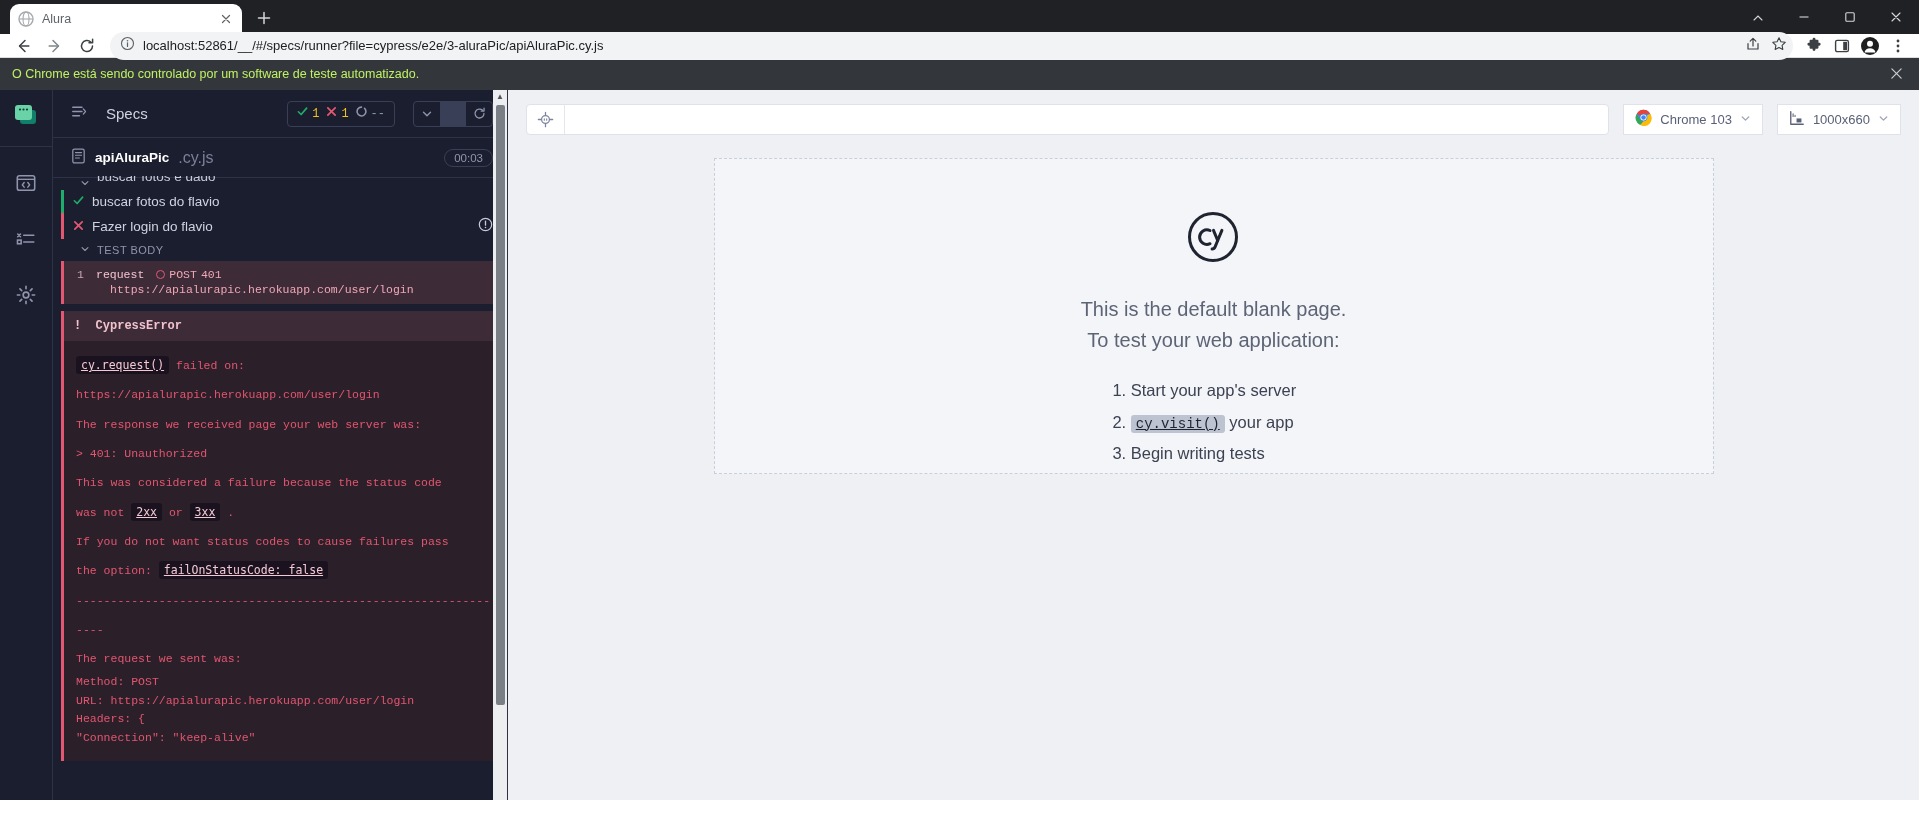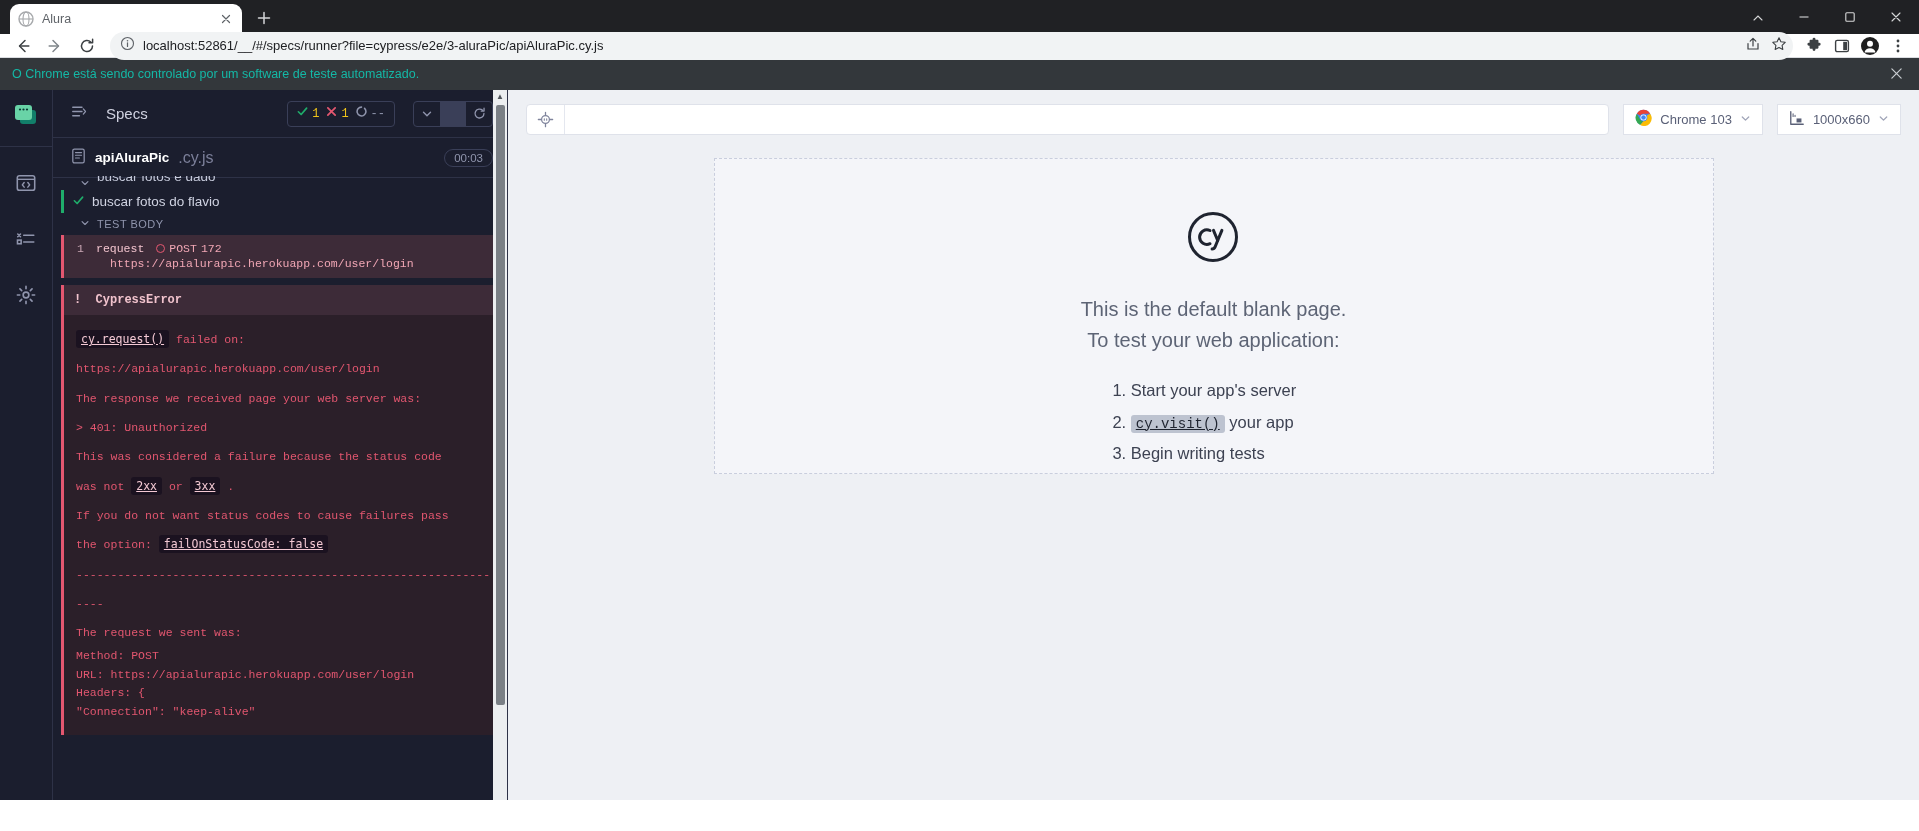--- a/index.html
+++ b/index.html
@@ -50,21 +50,21 @@
   .omnibox {
     flex: 1; height: 28px; background: #f1f3f4; border-radius: 14px;
     display: flex; align-items: center; padding: 0 10px; gap: 8px;
     margin: 0 6px; position: relative;
   }
   .omnibox-url { font-size: 13px; color: #202124; white-space: nowrap; overflow: hidden; }
   .omnibox-right { position:absolute; right:6px; display:flex; gap:10px; align-items:center; color:#5f6368;}
   .tb-icon { width:26px; height:26px; display:flex; align-items:center; justify-content:center; color:#3c4043;}
 
   .automation-bar {
-    height: 32px; background: #33373b; color: #14b8a6;
+    height: 32px; background: #33373b; color: #bef264;
     display: flex; align-items: center; padding: 0 12px;
     font-size: 12.5px; justify-content: space-between;
   }
   .automation-bar .close { color:#c9cdd1; font-size: 15px; padding-right:4px; }
 
   
   .app { display: flex; height: 710px; background: #1b1e2e; }
 
   .icon-rail {
     width: 53px; background: #1b1e2e; border-right: 1px solid #2e3247;
@@ -453,39 +453,55 @@
         <div class="test-row">
           <span class="bar bar-pass"></span>
           <span class="mark-pass">
             <svg width="11" height="11" viewBox="0 0 12 12">
                 <path d="M1.5 6.3l3 3 6-7" stroke="#1fad6b" stroke-width="1.8" fill="none" stroke-linecap="round" stroke-linejoin="round"></path>
               </svg>
           </span>
           <span class="t-pass">buscar fotos do flavio</span>
         </div>
 
+        <div class="test-row">
+          <span class="bar bar-fail"></span>
+          <span class="mark-fail">
+            <svg width="11" height="11" viewBox="0 0 12 12">
+                <path d="M2 2l8 8M10 2l-8 8" stroke="#e45770" stroke-width="1.9" stroke-linecap="round"></path>
+              </svg>
+          </span>
+          <span class="t-fail">Fazer login do flavio</span>
+          <span class="warn-icon">
+            <svg width="15" height="15" viewBox="0 0 16 16">
+                <circle cx="8" cy="8" r="6.6" fill="none" stroke="#c5c9da" stroke-width="1.3"></circle>
+                <path d="M8 4.3v4.4" stroke="#c5c9da" stroke-width="1.4" stroke-linecap="round"></path>
+                <circle cx="8" cy="11.2" r=".85" fill="#c5c9da"></circle>
+              </svg>
+          </span>
+        </div>
 
         <div class="testbody-row">
           <span class="bar bar-fail"></span>
           <span>
             <svg width="10" height="10" viewBox="0 0 12 12">
                 <path d="M2.5 4.3L6 7.8l3.5-3.5" stroke="#9095ad" stroke-width="1.4" fill="none" stroke-linecap="round" stroke-linejoin="round"></path>
               </svg>
           </span>
           <span>TEST BODY</span>
         </div>
 
         <div class="cmd-block">
           <div class="cmd-line1">
             <span class="cmd-num">1</span>
             <span class="cmd-name">request</span>
             <span class="cmd-status">
               <span class="cmd-circle"></span>
               <span>POST</span>
-              <span>172</span>
+              <span>401</span>
             </span>
           </div>
           <div class="cmd-url">https://apialurapic.herokuapp.com/user/login</div>
         </div>
 
         <div class="err-block">
           <div class="err-title">
             <span>!</span>
             &nbsp;<span>CypressError</span>
           </div>

